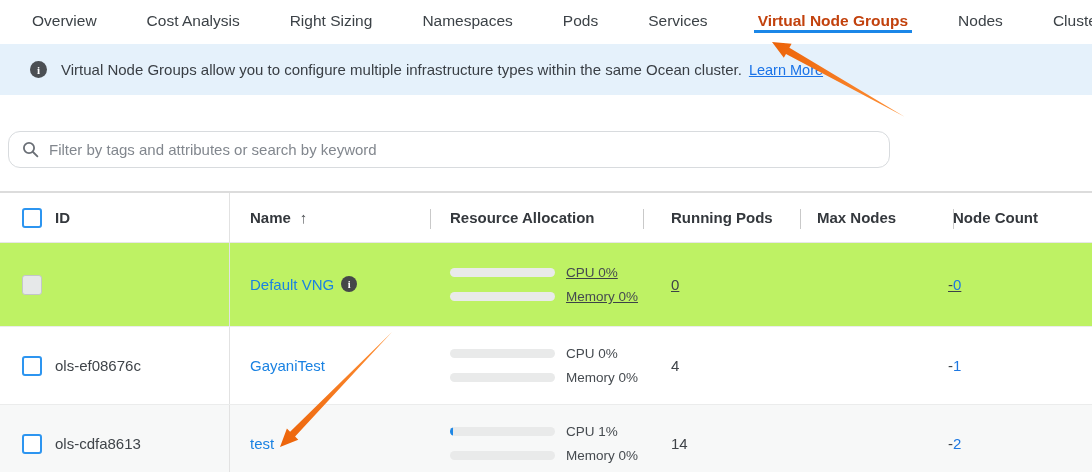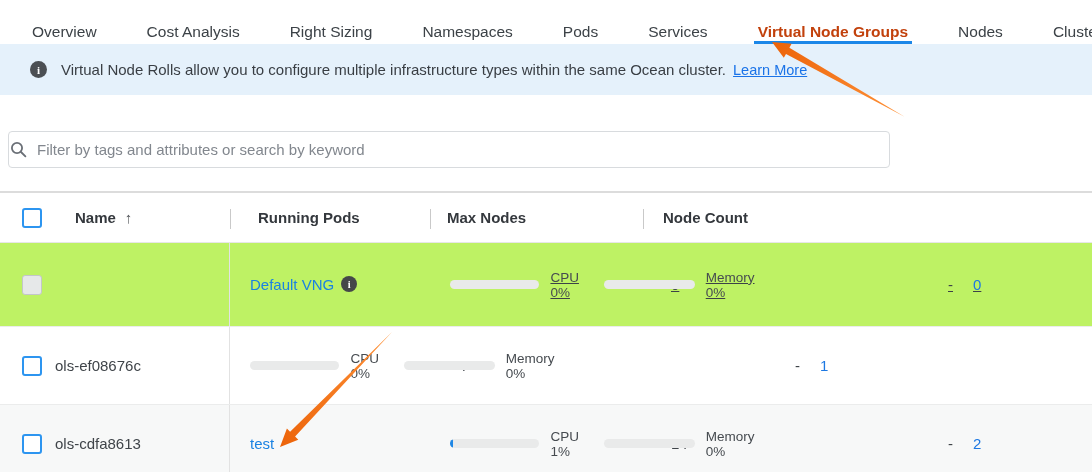--- a/index.html
+++ b/index.html
@@ -1,67 +1,67 @@
 <!DOCTYPE html>
 <html><head>
 <meta charset="utf-8">
 <style>
   * { margin:0; padding:0; box-sizing:border-box; }
   html,body { width:1092px; height:472px; overflow:hidden; background:#fff;
     font-family:"Liberation Sans", sans-serif; color:#3c4247; }
   .page { position:relative; width:1092px; height:472px; }
 
   
-  .tabbar { display:flex; align-items:flex-end; height:44px; padding-left:28px; gap:42px; background:#fff; }
+  .tabbar { display:flex; align-items:center; height:44px; padding-left:28px; gap:42px; background:#fff; }
   .tab { display:flex; align-items:center; font-size:15.5px; color:#3c4247; cursor:pointer;
     border-bottom:3px solid transparent; padding:0 4px; white-space:nowrap; }
   .tab.active { color:#c2410c; border-bottom-color:#1b87e8; font-weight:bold; }
 
   
   .banner { height:51px; background:#e5f1fb; display:flex; align-items:center; padding-left:30px; }
   .info-circle { width:17px; height:17px; border-radius:50%; background:#4b4f53; color:#fff;
     font-size:11px; font-weight:bold; display:inline-flex; align-items:center; justify-content:center;
     font-family:"Liberation Serif", serif; flex:0 0 auto; }
   .banner-text { margin-left:14px; font-size:15px; color:#393e44; }
   .banner-link { margin-left:7px; font-size:14.5px; color:#1a73e8; text-decoration:underline; cursor:pointer; }
 
   
-  .search-wrap { margin:36px 0 0 8px; width:882px; height:37px; border:1px solid #d8dbde; border-radius:4px;
-    background:#fff; display:flex; align-items:center; padding-left:1px; }
+  .search-wrap { margin:36px 0 0 8px; width:882px; height:37px; border:1px solid #d8dbde; border-radius:12px;
+    background:#fff; display:flex; align-items:center; padding-left:13px; }
   .search-placeholder { margin-left:10px; font-size:15px; color:#82878e; }
 
   
   .table { margin-top:23px; width:1092px; }
   .trow { display:grid; grid-template-columns:55px 175px 200px 213px 157px 153px auto; align-items:center; }
   .thead { height:52px; border-top:2px solid #dcdcdc; border-bottom:1px solid #e7e7e7; background:#fff; }
   .th { font-size:15px; font-weight:bold; color:#34383d; display:flex; align-items:center; height:100%; }
   .cell-check { padding-left:22px; display:flex; align-items:center; height:100%; }
   .col-id { height:100%; display:flex; align-items:center; border-right:1px solid #e2e2e2; font-size:15px; }
   .col-name { padding-left:20px; }
   .col-res { padding-left:20px; }
   .col-run { padding-left:28px; }
   .col-max { padding-left:17px;text-align:right; }
-  .col-count { padding-left:20px; }
+  .col-count { }
   .th.divided { position:relative; }
   .th.divided::before { content:""; position:absolute; left:0; top:16px; width:1px; height:20px; background:#c9c9c9; }
 
   .row { height:78px; border-top:1px solid #ebecec; background:#fff; }
   .row.beige { height:83px; background:#bef264; border-top:none;text-decoration:underline; }
   .row.gray { background:#f7f8f8; }
 
   .checkbox { width:20px; height:20px; border:2px solid #2d95f0; border-radius:3px; background:#fff; cursor:pointer; }
   .checkbox.disabled { border:1px solid #c3c6c9; background:#e6e8e9; cursor:default; }
 
   .id-text { color:#3f4449; }
   .name-link { color:#1a82e2; font-size:15px; cursor:pointer; display:inline-flex; align-items:center; gap:7px; }
   .name-info { width:16px; height:16px; border-radius:50%; background:#454749; color:#fff; font-size:10.5px;
     font-weight:bold; display:inline-flex; align-items:center; justify-content:center;
     font-family:"Liberation Serif", serif; }
 
-  .res-lines { display:flex; gap:9px; }
+  .res-lines { display:flex; flex-direction:column; gap:9px; }
   .res-line { display:flex; align-items:center; }
   .bar { width:105px; height:9px; border-radius:5px; background:#e9eaea; overflow:hidden; position:relative; }
   .bar-fill { position:absolute; left:0; top:0; bottom:0; background:#1e87e5; border-radius:5px; }
   .bar-label { margin-left:11px; font-size:13.5px; color:#464b50; }
 
   .num-text { font-size:15px; color:#3f4449; }
   .count-link { font-size:15px; color:#1d78e2; cursor:pointer; }
 
   .sort-arrow { margin-left:9px; font-size:15px; color:#55585c; font-weight:normal; }
 
@@ -81,43 +81,49 @@
     <div class="tab">Pods</div>
     <div class="tab">Services</div>
     <div class="tab active">Virtual Node Groups</div>
     <div class="tab">Nodes</div>
     <div class="tab">Cluster Rolls</div>
 
   </div>
 
   <div class="banner">
     <span class="info-circle">i</span>
-    <span class="banner-text">Virtual Node Rolls allow you to configure multiple infrastructure types within the same Ocean cluster.</span>
+    <span class="banner-text">Virtual Node Groups allow you to configure multiple infrastructure types within the same Ocean cluster.</span>
     <span class="banner-link">Learn More</span>
   </div>
 
   <div class="search-wrap">
     <span style="display:inline-flex;">
       <svg width="17" height="17" viewBox="0 0 17 17">
         <circle cx="7" cy="7" r="5.1" fill="none" stroke="#6a6f76" stroke-width="1.8"></circle>
         <line x1="11" y1="11" x2="15.4" y2="15.4" stroke="#6a6f76" stroke-width="1.8" stroke-linecap="round"></line>
       </svg>
     </span>
     <span class="search-placeholder">Filter by tags and attributes or search by keyword</span>
   </div>
 
   <div class="table">
 
     <div class="trow thead">
       <div class="cell-check">
         <span class="checkbox"></span>
       </div>
+      <div class="th col-id">
+        <span>ID</span>
+      </div>
       <div class="th col-name">
         <span>Name</span>
         <span class="sort-arrow">↑</span>
+      </div>
+      <div class="th col-res divided">
+        <span>Resource Allocation</span>
       </div>
       <div class="th col-run divided">
         <span>Running Pods</span>
       </div>
       <div class="th col-max divided">
         <span>Max Nodes</span>
       </div>
       <div class="th col-count divided">
         <span>Node Count</span>
       </div>
@@ -155,20 +161,25 @@
       <div class="col-count">
         <span class="count-link">0</span>
       </div>
     </div>
 
     <div class="trow row">
       <div class="cell-check">
         <span class="checkbox"></span>
       </div>
       <div class="col-id id-text">ols-ef08676c</div>
+      <div class="col-name">
+        <span class="name-link">
+            <span>GayaniTest</span>
+          </span>
+      </div>
       <div class="col-res">
         <div class="res-lines">
           <div class="res-line">
             <span class="bar">
                 <span class="bar-fill" style="width: 0px;"></span>
               </span>
             <span class="bar-label">CPU 0%</span>
           </div>
           <div class="res-line">
             <span class="bar">

